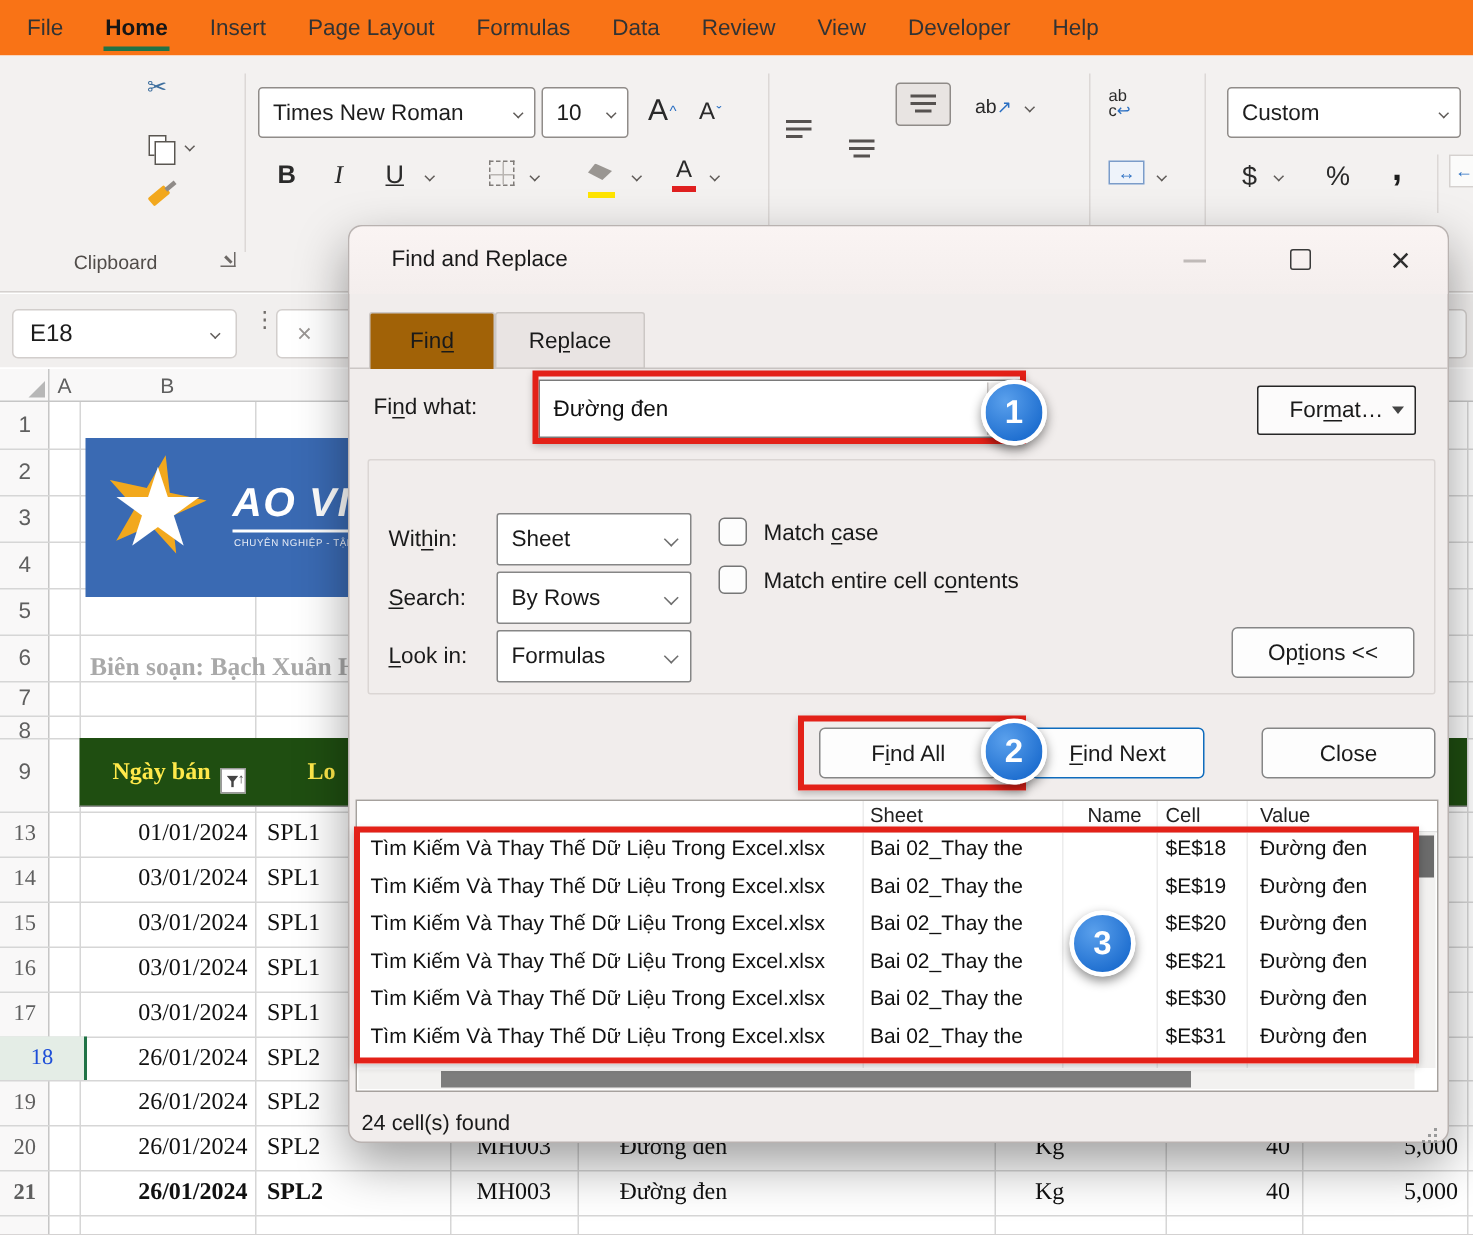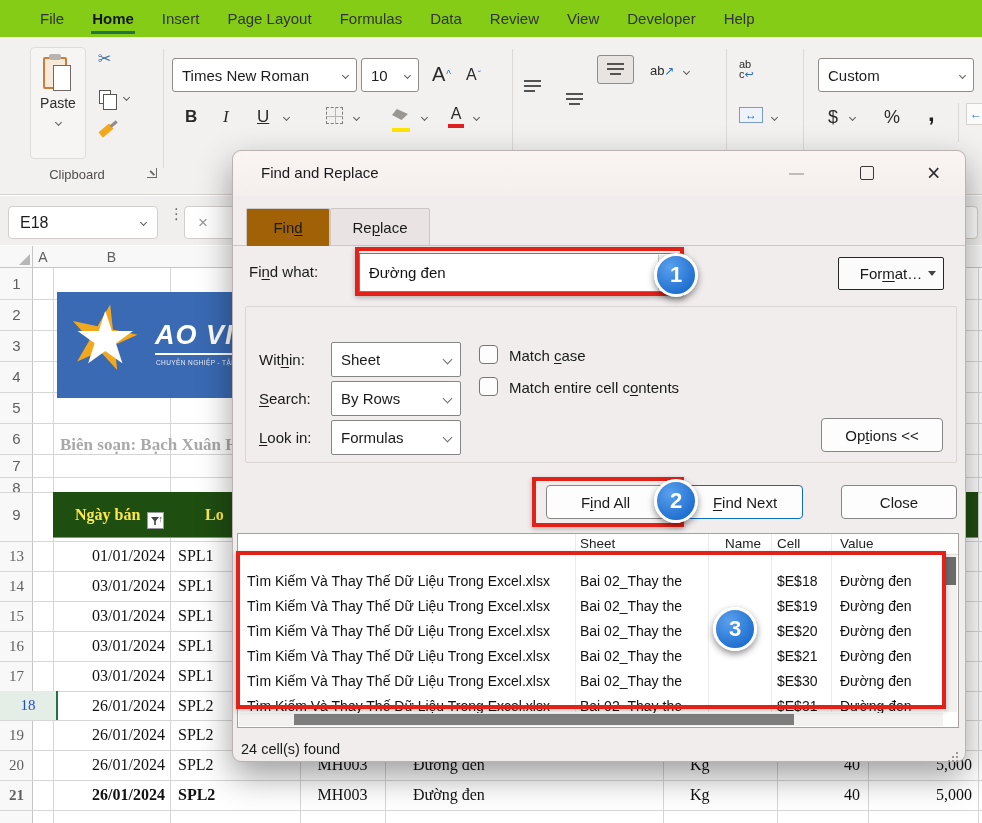--- a/index.html
+++ b/index.html
@@ -6,21 +6,21 @@
     --accent-green:#217346; --annotation-red:#e32118; --badge-blue:#1f6fd0;
     --table-header-green:#1f4e11; --logo-blue:#3a6ab3; --logo-orange:#f2a81d;
     --find-next-border:#0f6cbd;
   }
   *{box-sizing:border-box;margin:0;padding:0;}
   body{background:#888;font-family:"Liberation Sans","DejaVu Sans",sans-serif;}
   .screen{position:relative;width:982px;height:823px;background:#fff;overflow:hidden;}
   .abs{position:absolute;}
 
   
-  .menubar{position:absolute;top:0;left:0;right:0;height:37px;background:#84cc16;display:flex;align-items:flex-start;padding-left:26px;}
+  .menubar{position:absolute;top:0;left:0;right:0;height:37px;background:#f97316;display:flex;align-items:flex-start;padding-left:4px;}
   .menu-item{padding:0 14px;font-size:15px;color:#333;height:37px;line-height:37px;position:relative;cursor:default;}
   .menu-item.active{font-weight:700;color:#161616;}
   .menu-item.active::after{content:"";position:absolute;left:13px;right:13px;bottom:3px;height:3px;background:var(--accent-green);}
 
   
   .ribbon{position:absolute;top:37px;left:0;right:0;height:158px;background:#f3f1f0;border-bottom:1px solid #d5d1cf;}
   .vsep{position:absolute;top:12px;bottom:26px;width:1px;background:#dcd8d6;}
   .paste-btn{position:absolute;left:30px;top:10px;width:56px;height:112px;background:#f7f5f4;border:1px solid #e0dcda;border-radius:4px;text-align:center;}
   .clipicon{position:relative;width:30px;height:38px;margin:7px auto 2px;}
   .clipboard-back{position:absolute;left:0;top:2px;width:24px;height:32px;border:2px solid #c97e3f;border-radius:2px;background:#f7ead9;}
@@ -130,21 +130,21 @@
   .ddown .chev{position:absolute;right:9px;border-color:#6e6e6e;}
   .cb{position:absolute;width:19px;height:19px;background:#fdfdfd;border:1px solid #767676;border-radius:4px;}
   .btn{position:absolute;height:34px;background:#fdfdfd;border:1px solid #868686;border-radius:4px;display:flex;align-items:center;justify-content:center;font-size:15px;color:#1a1a1a;}
   .btn.primary{border:1.6px solid var(--find-next-border);}
   .resultlist{position:absolute;left:4px;top:382px;width:722px;height:195px;background:#fff;border:1px solid #a6a19d;}
   .rl-hdr{position:absolute;left:0;right:0;top:0;height:21px;border-bottom:1px solid #e0e0e0;font-size:13.5px;color:#222;}
   .rl-hdr span{position:absolute;top:2px;}
   .rl-col{position:absolute;top:0;bottom:15px;width:1px;background:#ececec;}
   .rl-rows{position:absolute;left:0;top:21px;right:15px;}
   .rl-row{position:relative;height:25px;font-size:14px;color:#111;}
-  .rl-row span{position:absolute;top:18px;white-space:nowrap;}
+  .rl-row span{position:absolute;top:2px;white-space:nowrap;}
   .rb{left:9px;} .rs{left:342px;} .rc{left:539px;} .rv{left:602px;}
   .vscroll{position:absolute;right:1px;top:21px;width:13px;bottom:15px;background:#f2f1f0;}
   .vthumb{position:absolute;left:1px;right:1px;top:2px;height:28px;background:#6b6b6b;}
   .hscroll{position:absolute;left:1px;right:15px;bottom:1px;height:13px;background:#f2f1f0;}
   .hthumb{position:absolute;top:1px;bottom:1px;left:55px;width:500px;background:#7d7d7d;}
   .dstatus{position:absolute;left:8px;top:590px;font-size:14.5px;color:#1a1a1a;}
   .grip{position:absolute;right:7px;bottom:7px;width:12px;height:12px;}
   .grip i{position:absolute;width:2px;height:2px;background:#9a9a9a;box-shadow:-4px 4px #9a9a9a,-8px 8px #9a9a9a, 0 4px #9a9a9a,-4px 8px #9a9a9a,0 8px #9a9a9a;}
 
   
@@ -163,29 +163,20 @@
     <div class="menu-item">Page Layout</div>
     <div class="menu-item">Formulas</div>
     <div class="menu-item">Data</div>
     <div class="menu-item">Review</div>
     <div class="menu-item">View</div>
     <div class="menu-item">Developer</div>
     <div class="menu-item">Help</div>
   </div>
 
   <div class="ribbon">
-    <div class="paste-btn">
-      <div class="clipicon">
-        <span class="clipboard-back"></span>
-          <span class="clipboard-clip"></span>
-          <span class="clipboard-page"></span>
-      </div>
-      <div class="paste-label">Paste</div>
-      <span class="chev small"></span>
-    </div>
     <span class="mini-icon" style="top:14px;color:#3e6f9e;">✂</span>
     <span class="copy-icon"></span>
     <span class="chev small abs" style="left:124px;top:58px;"></span>
     <span class="brush-icon"></span>
     <div class="group-label" style="left:22px;top:130px;width:110px;text-align:center;">Clipboard</div>
     <span class="launcher" style="left:147px;top:131px;"></span>
 
     <div class="vsep" style="left:163px;"></div>
 
     <div class="combo" style="left:172px;top:21px;width:185px;height:34px;">

